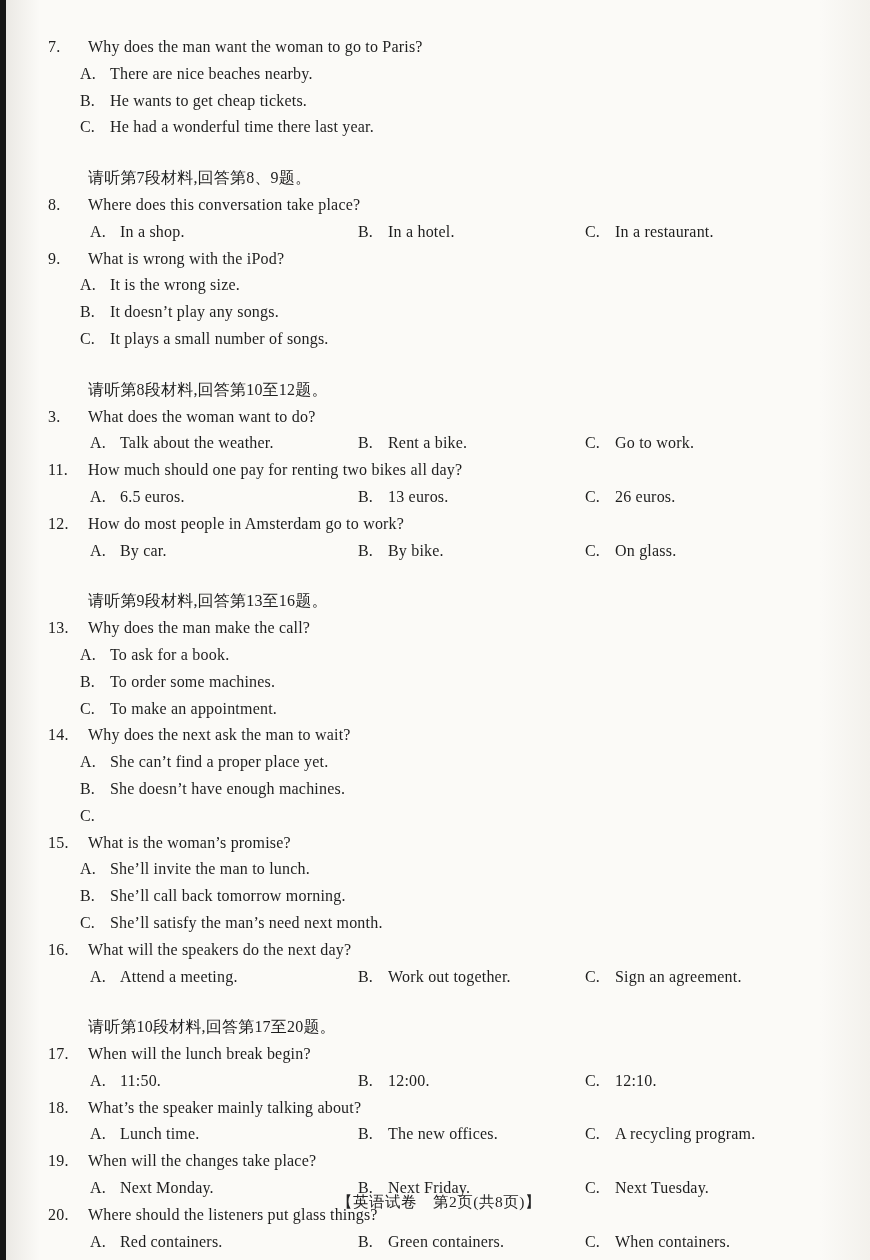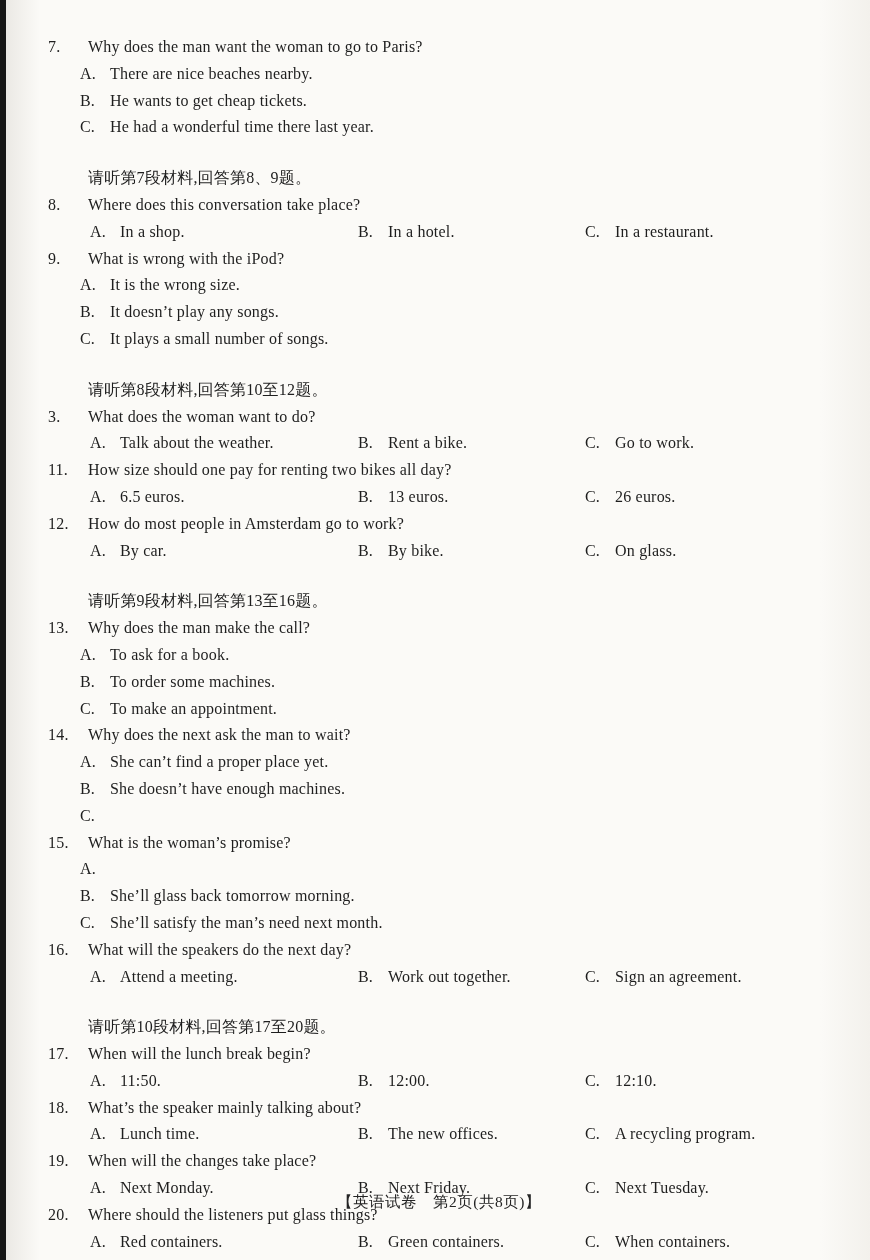--- a/index.html
+++ b/index.html
@@ -142,21 +142,21 @@
         </span>
         <span class="opt col2">
           <span class="opt-label">C.</span>
           <span class="opt-text">Go to work.</span>
         </span>
       </div>
     </div>
     <div class="q-block">
       <div class="q-line">
         <span class="q-num">11.</span>
-        <span class="q-text">How size should one pay for renting two bikes all day?</span>
+        <span class="q-text">How much should one pay for renting two bikes all day?</span>
       </div>
       <div class="opt-inline">
         <span class="opt col0">
           <span class="opt-label">A.</span>
           <span class="opt-text">6.5 euros.</span>
         </span>
         <span class="opt col1">
           <span class="opt-label">B.</span>
           <span class="opt-text">13 euros.</span>
         </span>
@@ -222,24 +222,25 @@
         <span class="opt-label">C.</span>
       </div>
     </div>
     <div class="q-block">
       <div class="q-line">
         <span class="q-num">15.</span>
         <span class="q-text">What is the woman’s promise?</span>
       </div>
       <div class="opt-stacked">
         <span class="opt-label">A.</span>
-      </div>
-      <div class="opt-stacked">
-        <span class="opt-label">B.</span>
-        <span class="opt-text">She’ll glass back tomorrow morning.</span>
+        <span class="opt-text">She’ll invite the man to lunch.</span>
+      </div>
+      <div class="opt-stacked">
+        <span class="opt-label">B.</span>
+        <span class="opt-text">She’ll call back tomorrow morning.</span>
       </div>
       <div class="opt-stacked">
         <span class="opt-label">C.</span>
         <span class="opt-text">She’ll satisfy the man’s need next month.</span>
       </div>
     </div>
     <div class="q-block">
       <div class="q-line">
         <span class="q-num">16.</span>
         <span class="q-text">What will the speakers do the next day?</span>

